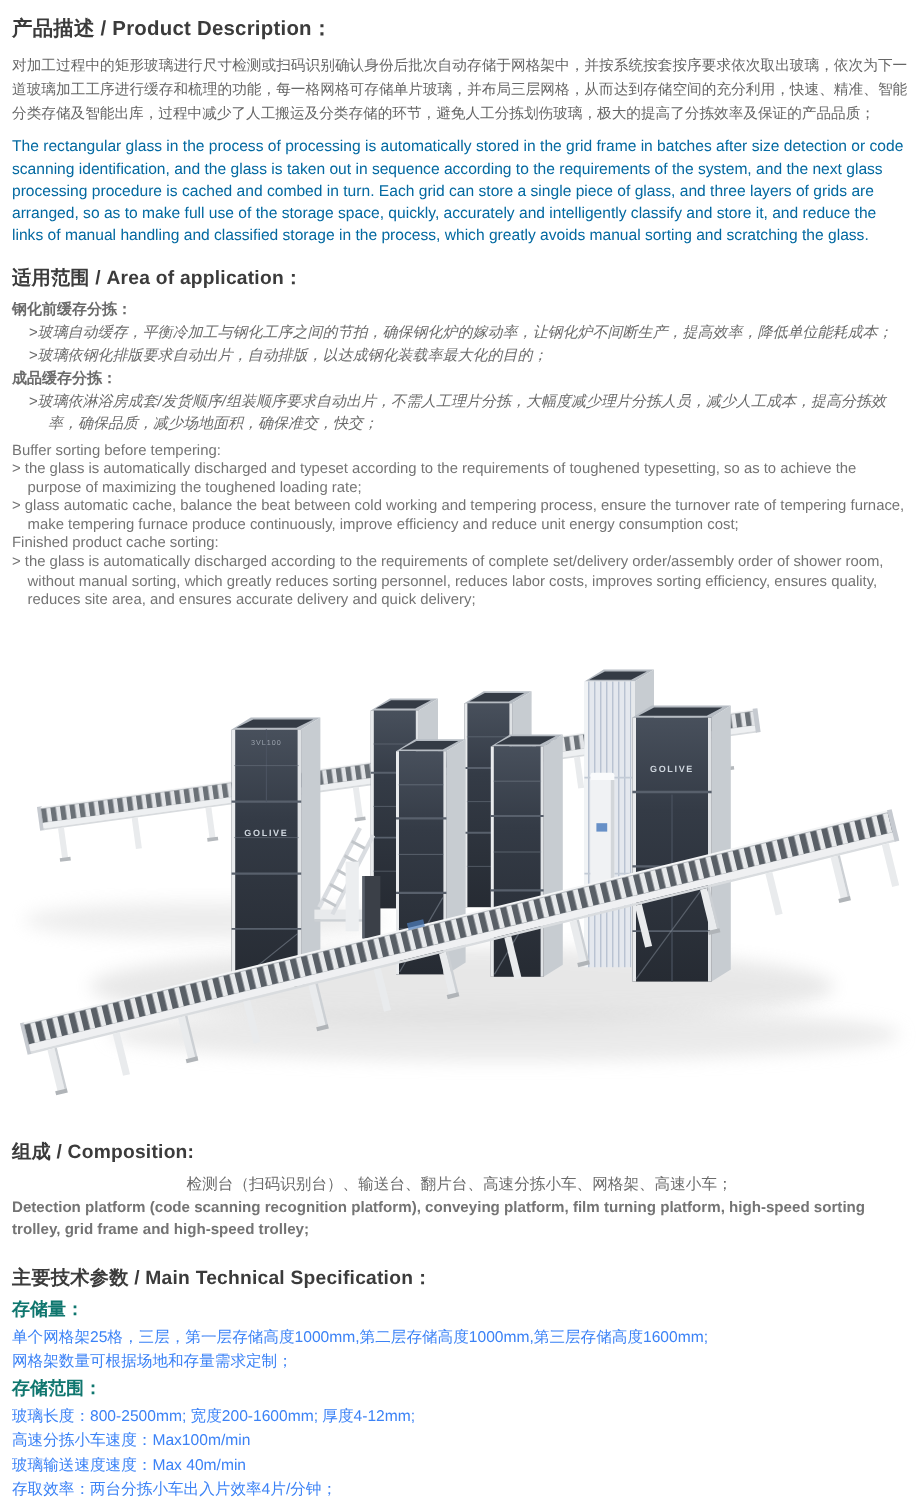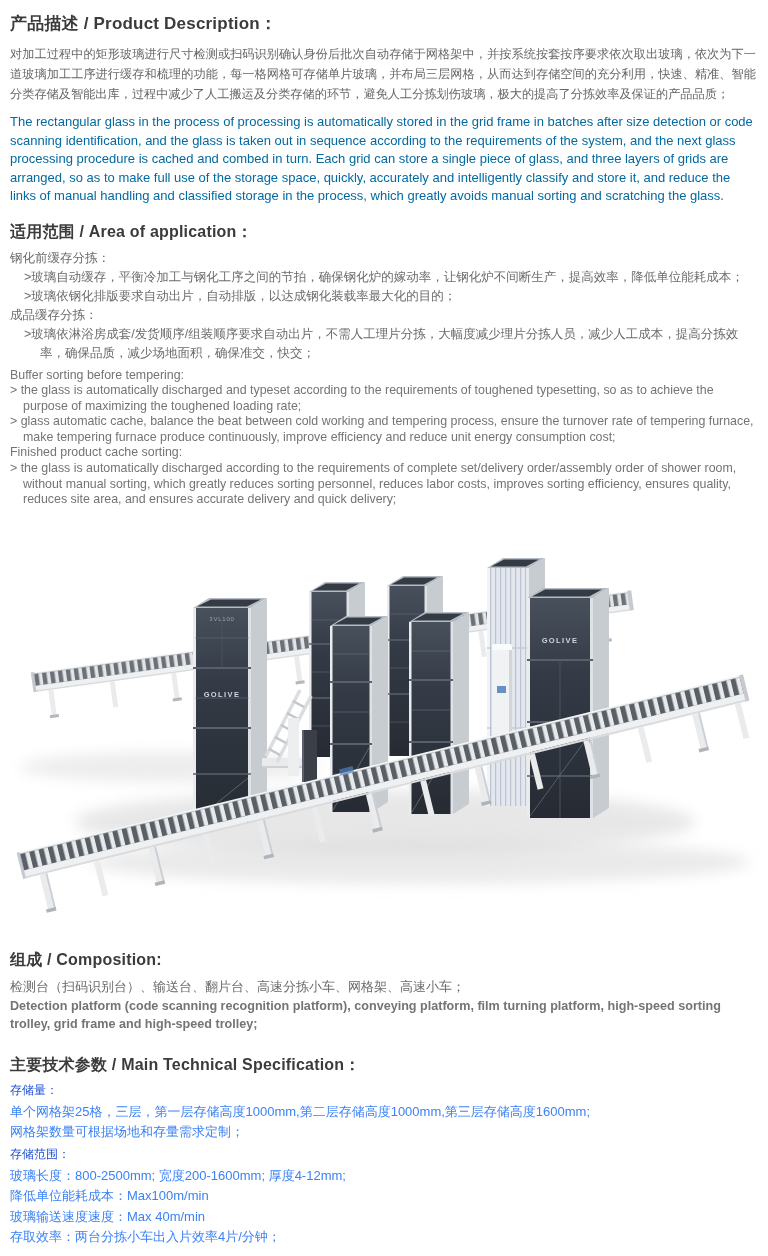--- a/index.html
+++ b/index.html
@@ -22,35 +22,35 @@
     font-size: 12.2px; line-height: 20px; color: #666;
     margin: 0 0 9px 0; text-align: justify; font-family: Liberation Serif, serif;
   }
   .en-para {
     font-size: 13px; line-height: 18.5px; color: #0369a1;
     margin: 0;
   }
 
   .section-app { margin-top: 16px; }
   .app-cn { font-size: 12.5px; line-height: 19px; color: #6b6b6b; }
-  .cn-group-title { margin: 0; }
-  .cn-item { margin: 0; padding-left: 30px; text-indent: -16px; }
+  .cn-group-title { margin: 0; font-weight: bold; }
+  .cn-item { margin: 0; padding-left: 30px; text-indent: -16px; font-style: italic; }
   .app-en { font-size: 12.4px; line-height: 15.6px; color: #747474; margin-top: 5px; }
   .en-group-title { margin: 0; }
   .en-item { margin: 0; padding-left: 13px; text-indent: -13px; }
 
   .figure { margin: 14px 0 0 -10px; width: 734px; height: 410px; }
   .figure svg { display: block; }
 
   .section-comp { margin-top: 18px; }
-  .comp-cn { font-size: 13px; line-height: 19px; color: #6b6b6b; margin: 0 0 1px; }
+  .comp-cn { font-size: 13px; line-height: 19px; color: #6b6b6b; margin: 0 0 1px; text-align: center; }
   .comp-en { font-size: 12.6px; line-height: 18px; color: #747474; margin: 0; font-weight: bold; }
 
   .section-spec { margin-top: 22px; }
-  .spec-group-title { font-size: 12px; font-weight: normal; color: #1d4ed8; margin: 4px 0 3px; }
+  .spec-group-title { font-size: 15px; font-weight: bold; color: #0f766e; margin: 4px 0 3px; }
   .spec-line { font-size: 13px; line-height: 19.5px; color: #3b82f6; margin: 0 0 1px; }
 </style>
 </head>
 <body>
 
 <div class="wrap">
 
   <section>
     <h2 class="sec-heading">产品描述 / Product Description：</h2>
     <p class="cn-para">对加工过程中的矩形玻璃进行尺寸检测或扫码识别确认身份后批次自动存储于网格架中，并按系统按套按序要求依次取出玻璃，依次为下一道玻璃加工工序进行缓存和梳理的功能，每一格网格可存储单片玻璃，并布局三层网格，从而达到存储空间的充分利用，快速、精准、智能分类存储及智能出库，过程中减少了人工搬运及分类存储的环节，避免人工分拣划伤玻璃，极大的提高了分拣效率及保证的产品品质；</p>
@@ -315,18 +315,18 @@
 
   <section class="section-spec">
     <h2 class="sec-heading small">主要技术参数 / Main Technical Specification：</h2>
 
     <p class="spec-group-title">存储量：</p>
     <p class="spec-line">单个网格架25格，三层，第一层存储高度1000mm,第二层存储高度1000mm,第三层存储高度1600mm;</p>
     <p class="spec-line">网格架数量可根据场地和存量需求定制；</p>
 
     <p class="spec-group-title">存储范围：</p>
     <p class="spec-line">玻璃长度：800-2500mm; 宽度200-1600mm; 厚度4-12mm;</p>
-    <p class="spec-line">降低单位能耗成本：Max100m/min</p>
+    <p class="spec-line">高速分拣小车速度：Max100m/min</p>
     <p class="spec-line">玻璃输送速度速度：Max 40m/min</p>
     <p class="spec-line">存取效率：两台分拣小车出入片效率4片/分钟；</p>
   </section>
 
 </div>
 
 </body></html>

